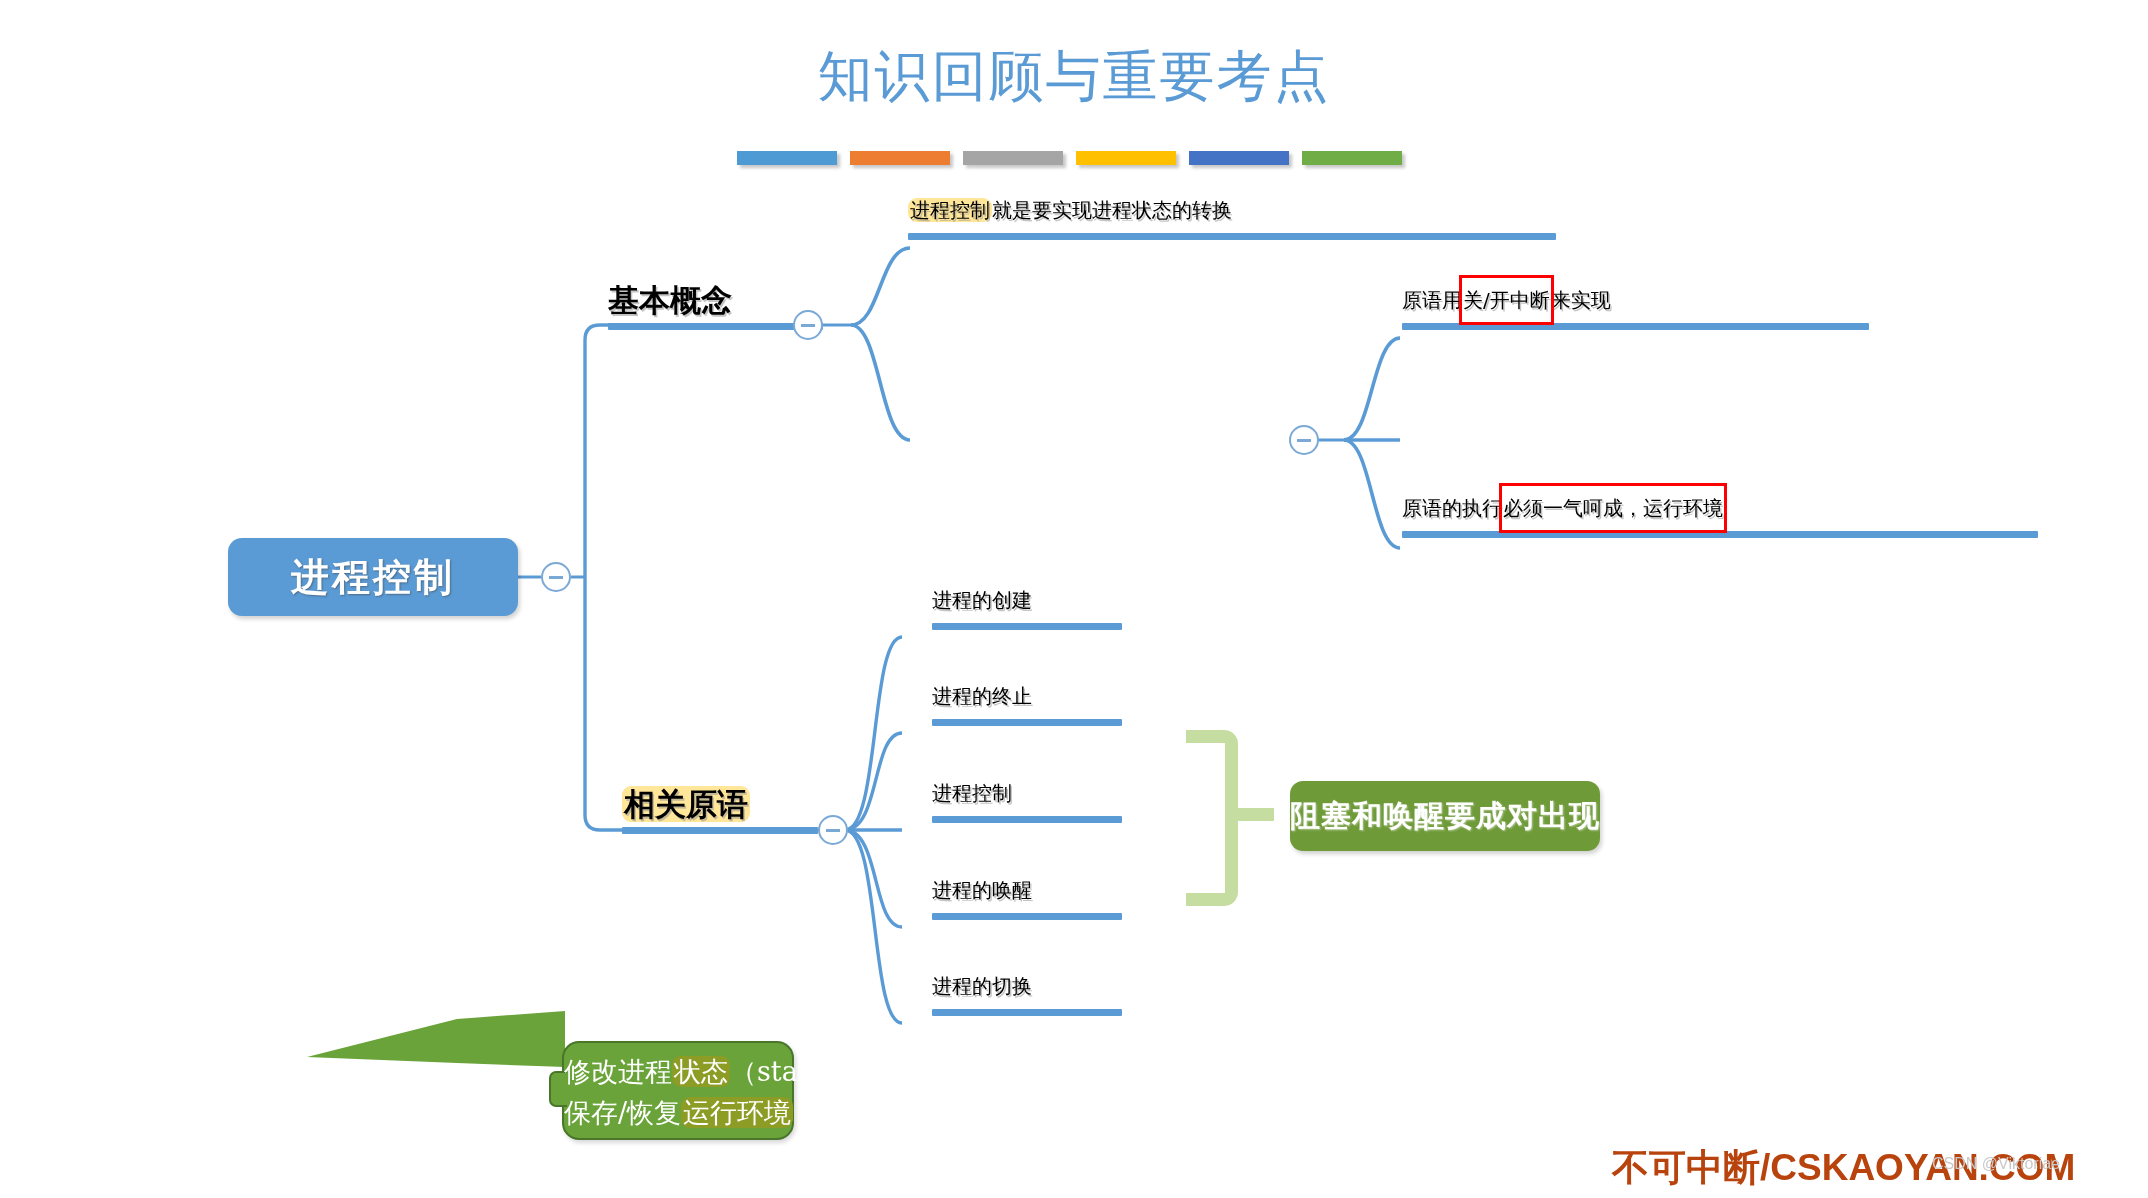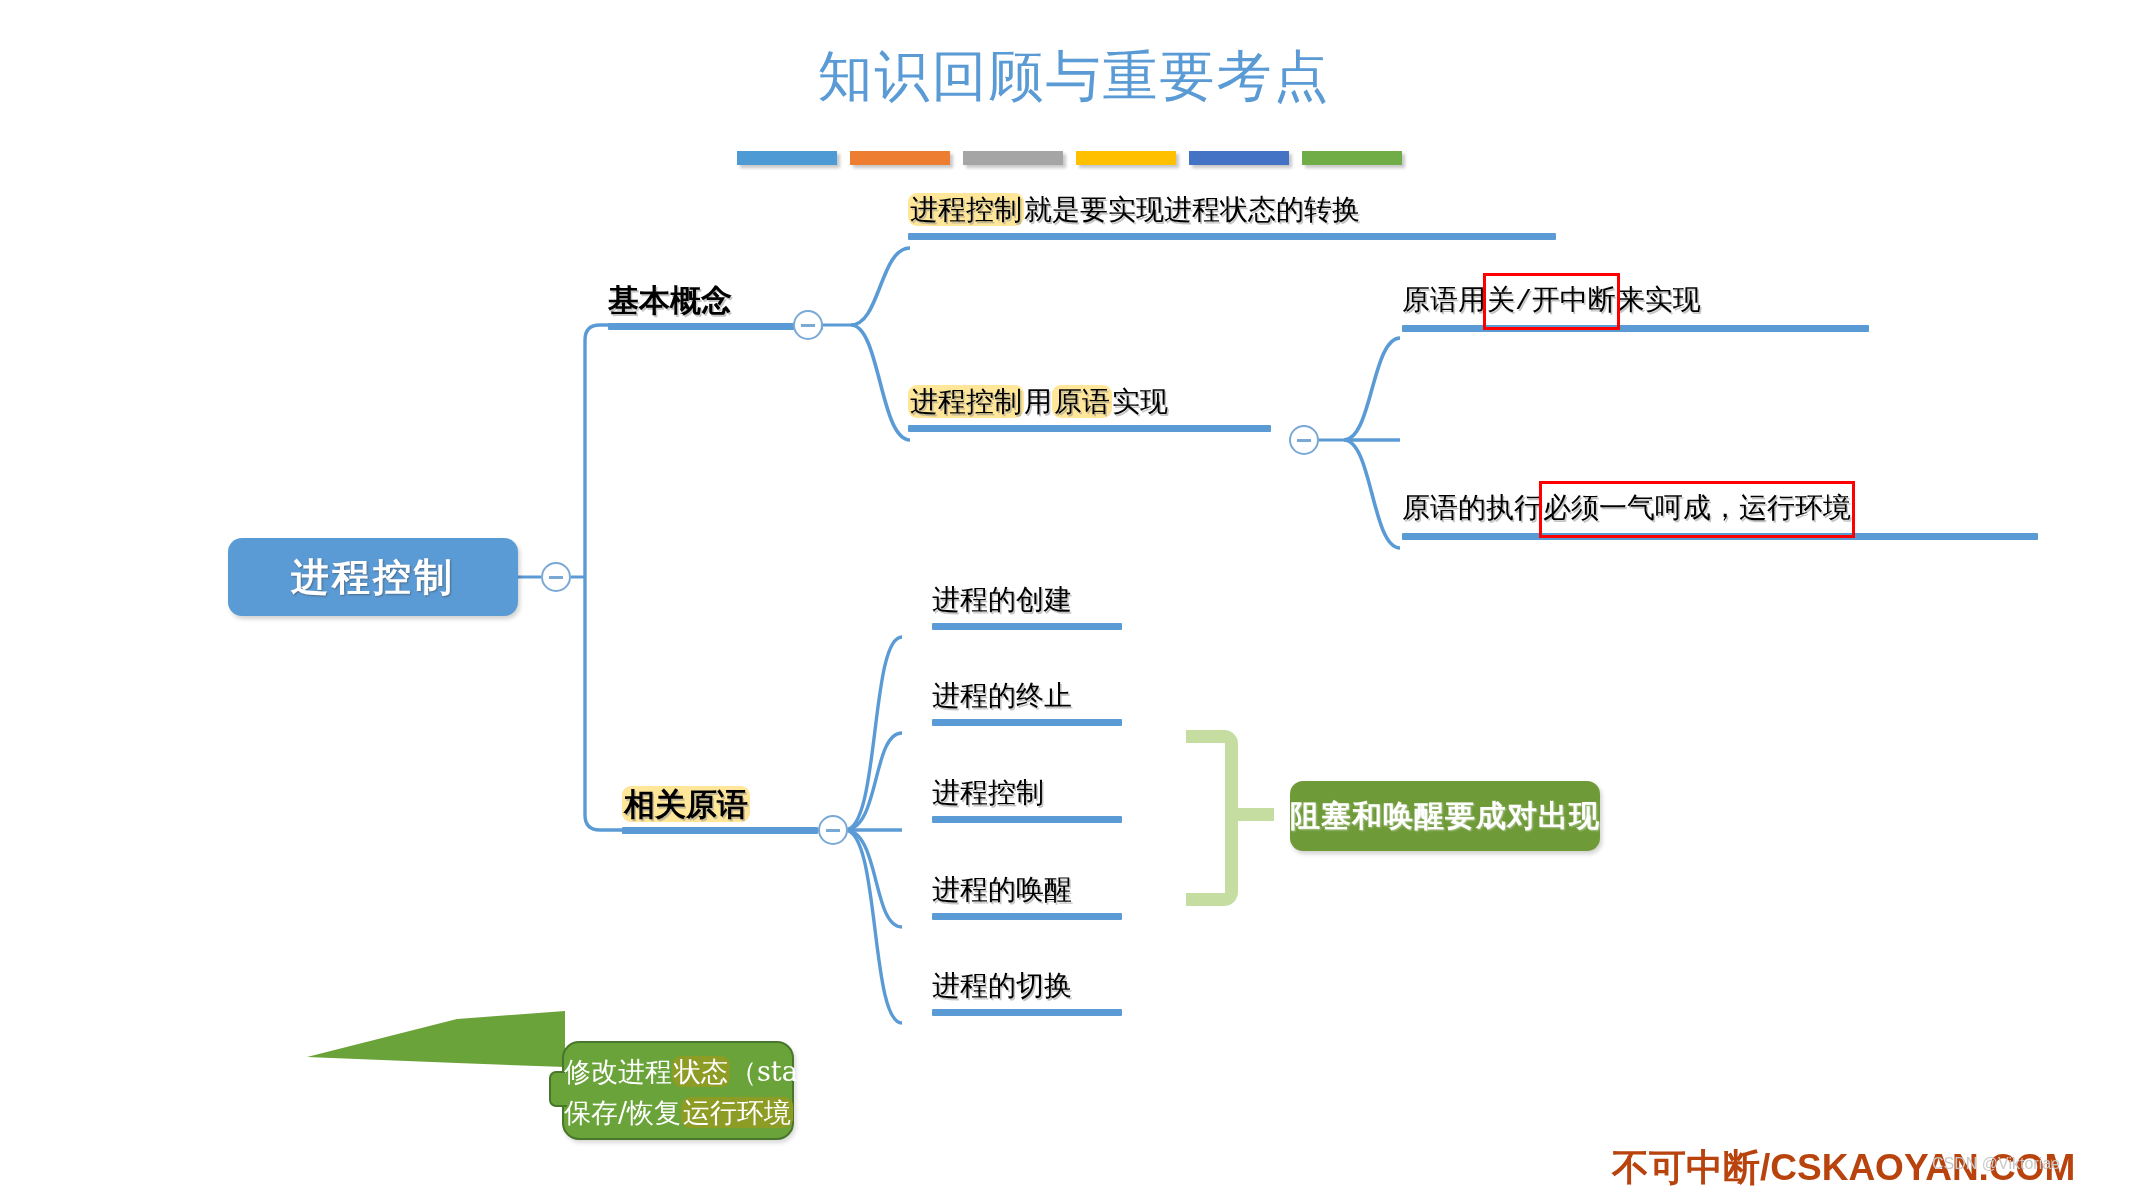--- a/index.html
+++ b/index.html
@@ -47,24 +47,24 @@
     text-shadow: 1.5px 1.5px 0 rgba(150,150,150,0.55);
   }
   .node .underline {
     display: block;
     height: 7px;
     background: #5b9bd5;
     border-radius: 1px;
     margin-top: 3px;
   }
   .node.lvl2 .txt { font-size: 31px; }
-  .node.lvl3 .txt { font-size: 28px; font-weight: 500; }
+  .node.lvl3 .txt { font-size: 20px; font-weight: 500; }
 
   mark.hl { background: #ffe699; color: #000; border-radius: 9px; padding: 0 2px; }
-  .redbox { outline: 3px solid #ff0000; padding: 10px 1px; font-family: Liberation Mono, monospace; }
+  .redbox { outline: 3px solid #ff0000; padding: 10px 1px; }
 
   
   .root {
     position: absolute;
     left: 228px; top: 538px;
     width: 290px; height: 78px;
     background: #5b9bd5;
     border-radius: 14px;
     box-shadow: 2px 3px 4px rgba(0,0,0,0.18);
     display: flex; align-items: center; justify-content: center;
@@ -238,24 +238,20 @@
     <span class="txt">基本概念</span>
     <span class="underline" style="width:215px;"></span>
   </div>
   <div class="collapse" style="left:793px; top:310px;"></div>
 
   <div class="node lvl3" style="left:908px; top:190px;">
     <span class="txt"><mark class="hl">进程控制</mark>就是要实现进程状态的转换</span>
     <span class="underline" style="width:648px;"></span>
   </div>
 
-  <div class="node lvl3" style="left:908px; top:382px;">
-    <span class="txt"><mark class="hl">进程控制</mark>用<mark class="hl">原语</mark>实现</span>
-    <span class="underline" style="width:363px;"></span>
-  </div>
   <div class="collapse" style="left:1289px; top:425px;"></div>
 
   <div class="node lvl3" style="left:1402px; top:280px;">
     <span class="txt">原语用<span class="redbox">关/开中断</span>来实现</span>
     <span class="underline" style="width:467px;"></span>
   </div>
 
 
   <div class="node lvl3" style="left:1402px; top:488px;">
     <span class="txt">原语的执行<span class="redbox">必须一气呵成，运行环境</span></span>

